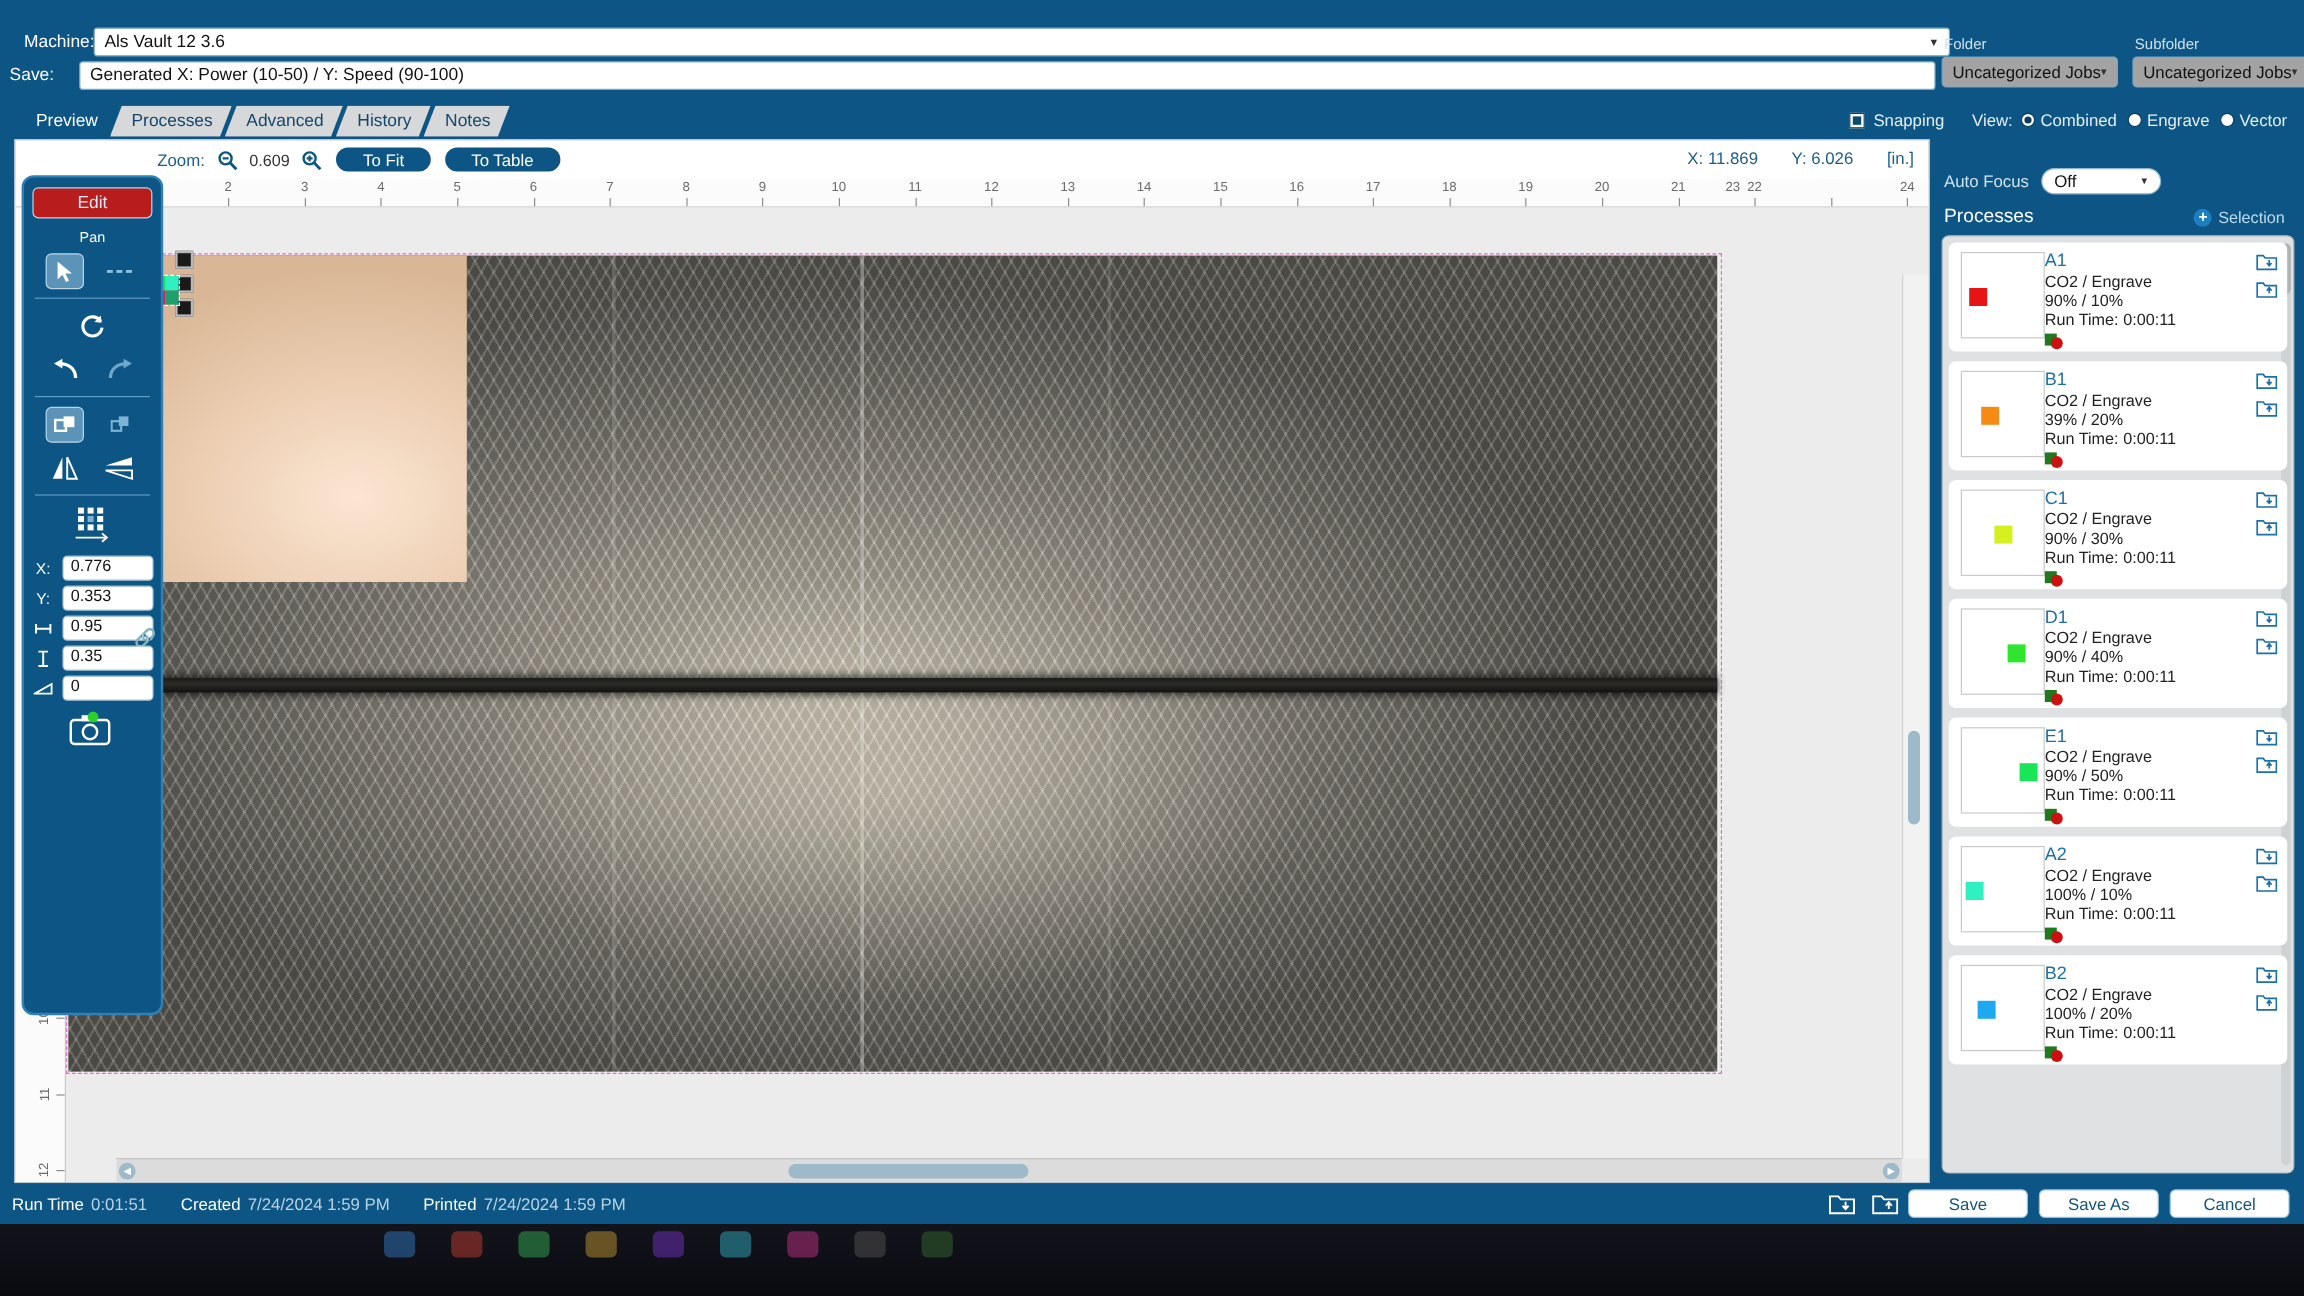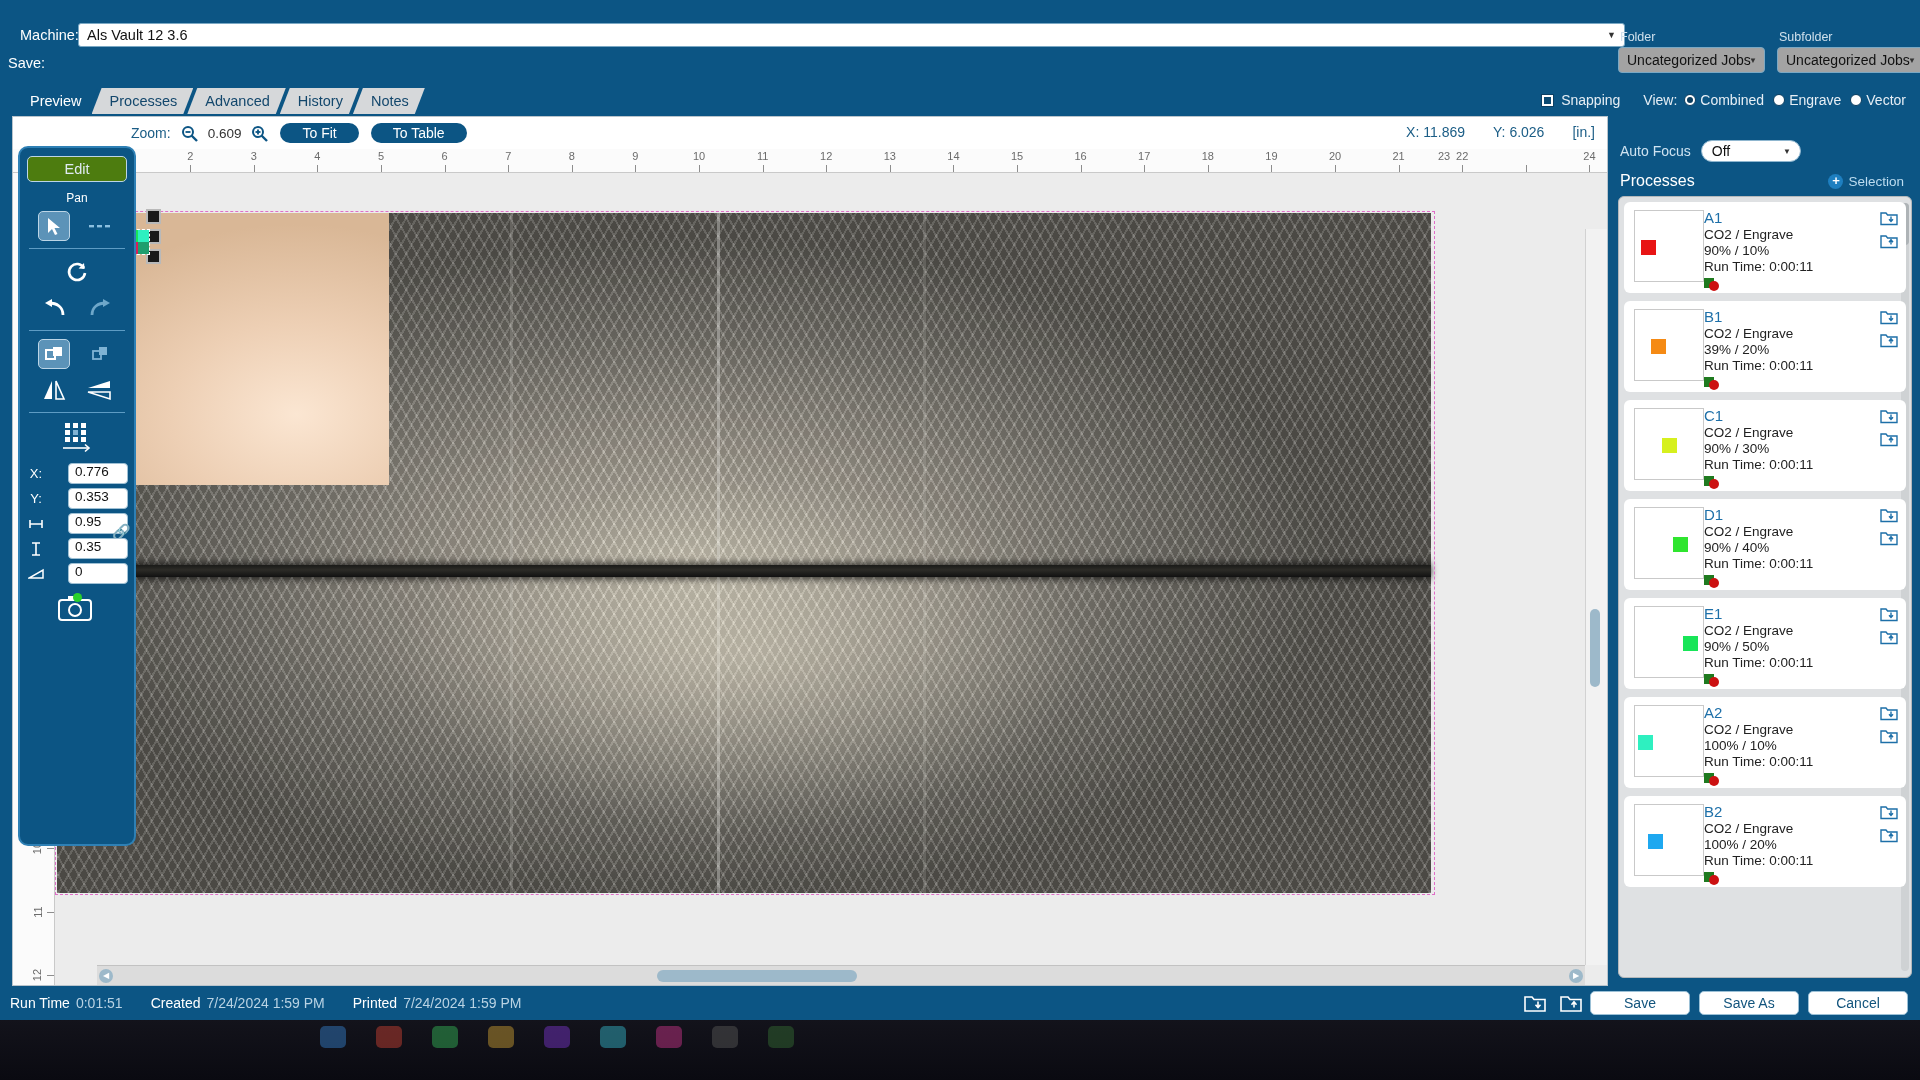--- a/index.html
+++ b/index.html
@@ -192,39 +192,38 @@
   .vsb .thumb { position:absolute; left:4px; top:380px; width:10px; height:78px; border-radius:5px; background:#9db9ca; }
 
   
   .lsb {
     position: absolute; left: 18px; top: 146px; width: 118px; height: 700px;
     background: #0c5584; border: 2px solid #2e80b5; border-radius: 10px;
     display: flex; flex-direction: column; align-items: center; padding-top: 8px;
   }
   .editbtn {
     width: 100px; height: 26px; border-radius: 5px; border: 1px solid #bcd5e6;
-    background: #4d7c0f; color: #dfeaf2; font-size: 14.5px;
+    background: #b91c1c; color: #dfeaf2; font-size: 14.5px;
     display: flex; align-items: center; justify-content: center;
   }
   .pantxt { margin-top: 9px; font-size: 12px; color: #ffffff; }
   .toolrow { display: flex; gap: 14px; align-items: center; justify-content: center; margin-top: 6px; }
   .tbtn {
     width: 32px; height: 30px; display: flex; align-items: center; justify-content: center;
     color: #ffffff;
   }
   .tbtn.sel { background: #5c93b8; border: 1px solid #bcd5e6; border-radius: 5px; }
   .tbtn.dim { color: #7aaccb; }
   .hr { width: 96px; height: 1px; background: #5e9cc4; margin: 7px 0 2px; }
   .numrow { display: flex; align-items: center; gap: 6px; margin-top: 4px; width: 102px; }
   .numrow .k { width: 20px; font-size: 14px; color: #fff; text-align: left; display:flex; align-items:center; justify-content:center;}
   .numrow input, .numrow .val {
     flex: 1; height: 21px; background: #fff; color: #111; border-radius: 4px;
     border: 1px solid #9fc0d4; font-size: 13.5px; padding: 0 6px;
     font-family: "Liberation Sans", sans-serif;
-    margin-left: 16px;
   }
   .linkchain { position: absolute; right: -3px; font-size: 15px; color: #8fc3e0; }
   .cambtn { margin-top: 10px; position: relative; width: 40px; height: 30px; color:#fff; }
   .camdot { position:absolute; left: 16px; top:-1px; width: 9px; height: 9px; border-radius:50%; background:#2ad12a; }
 
   
   .rpanel { position: absolute; right: 0; top: 140px; width: 310px; bottom: 34px; }
   .af-row { display: flex; align-items: center; gap: 10px; padding-left: 10px; }
   .af-lbl { font-size: 14px; color: #cfe3f1; }
   .af-sel {
@@ -295,20 +294,23 @@
 
   <div class="hdr-row hdr-machine">
     <div class="hdr-label">Machine:</div>
     <div class="hdr-field">
       <span>Als Vault 12 3.6</span>
       <span class="caret">▼</span>
     </div>
   </div>
   <div class="hdr-row hdr-name">
     <div class="hdr-label">Save:</div>
+    <div class="hdr-field">
+      <span>Generated X: Power (10-50) / Y: Speed (90-100)</span>
+    </div>
   </div>
 
   <div class="folder-wrap">
     <div class="folder-col">
       <div class="lbl">Folder</div>
       <div class="sel-box">
         <span>Uncategorized Jobs</span>
         <span class="caret">▼</span>
       </div>
     </div>

